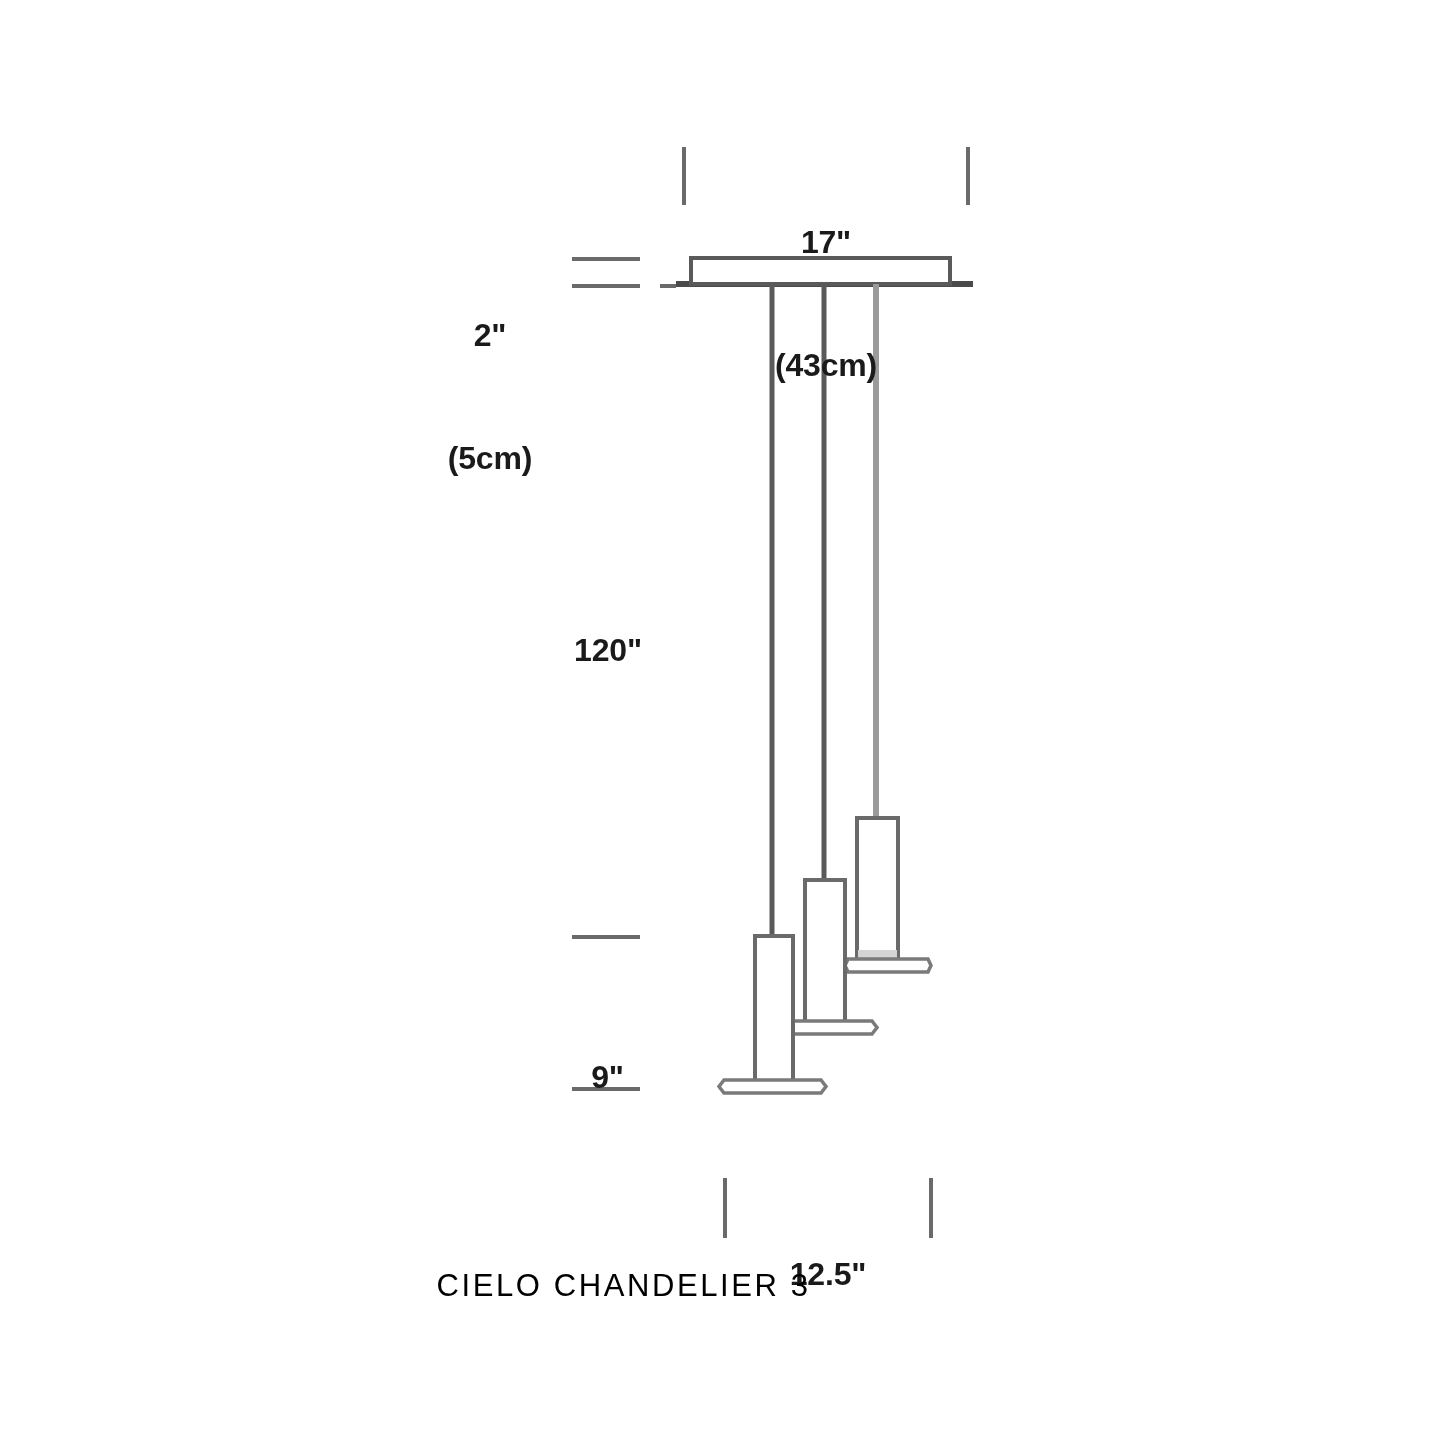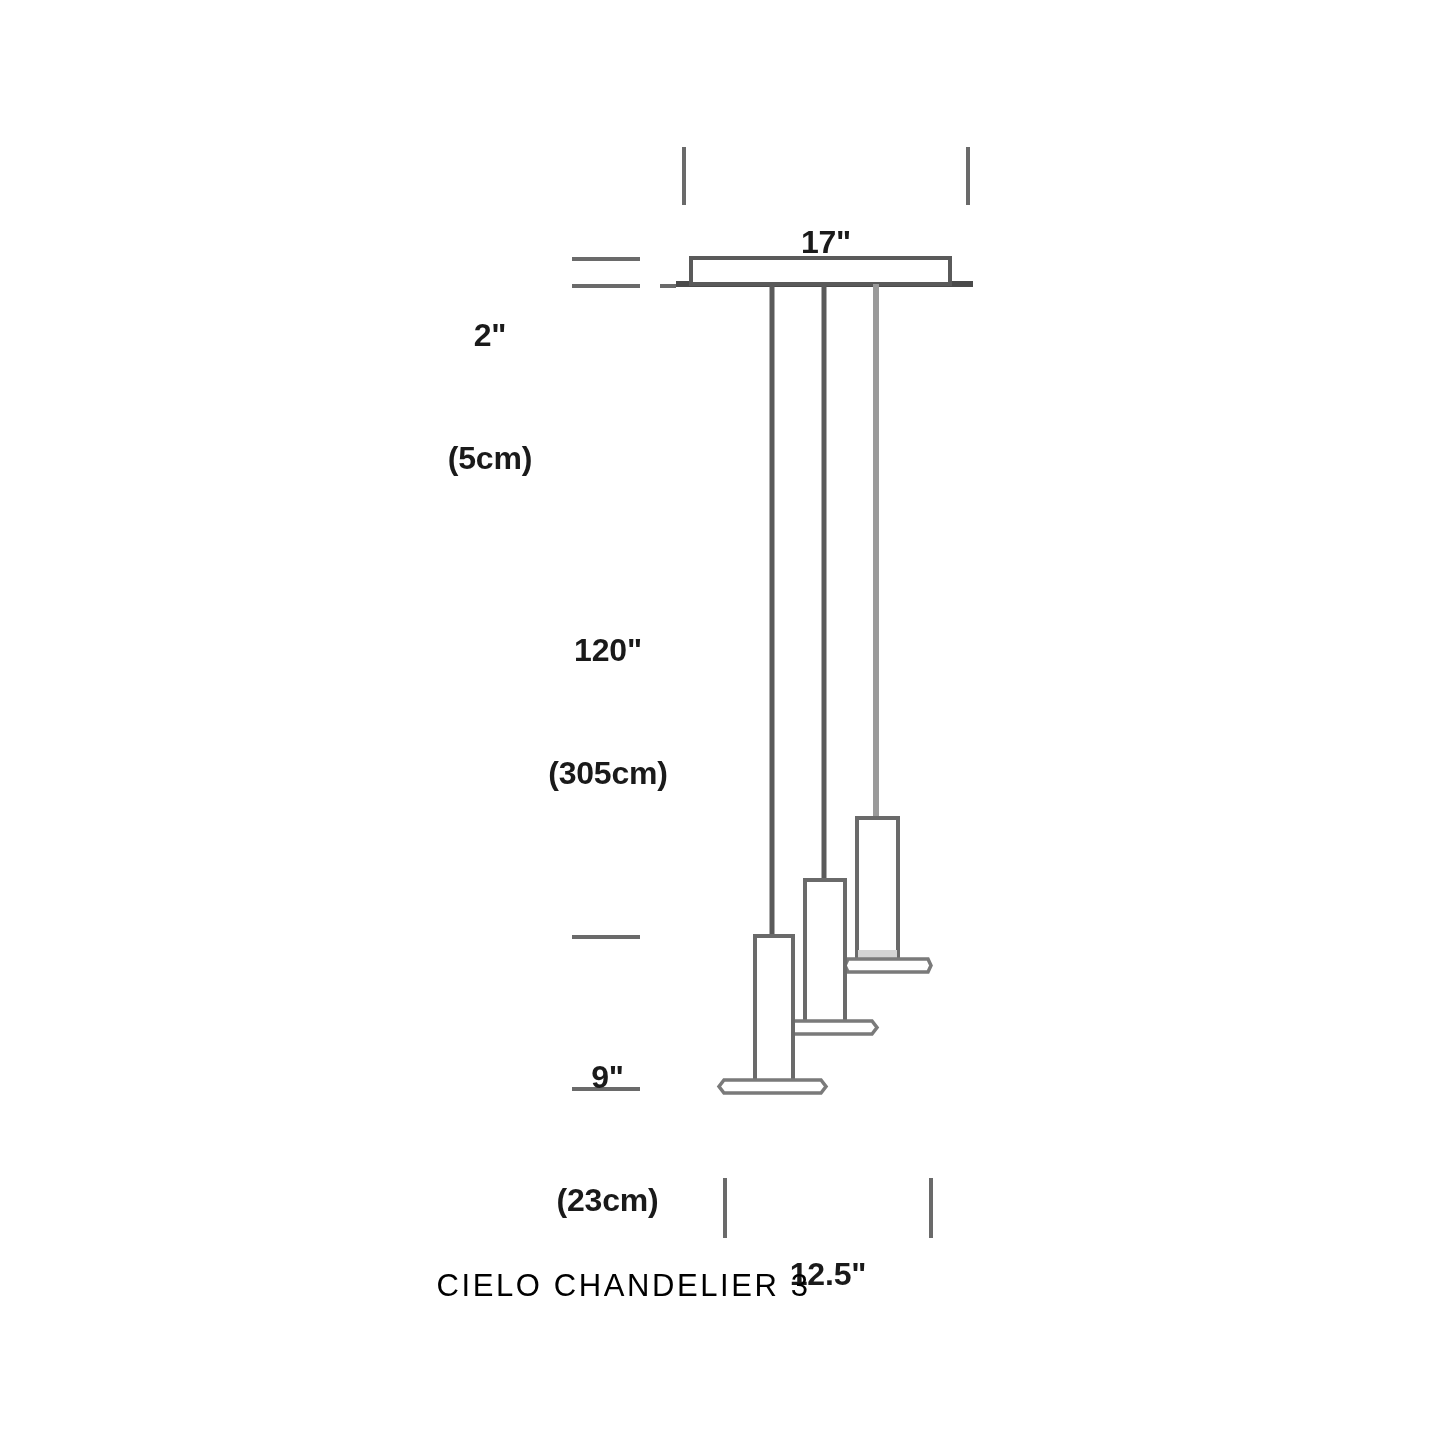--- a/index.html
+++ b/index.html
@@ -130,35 +130,34 @@
 
     <g>
       <line x1="725" y1="1178" x2="725" y2="1238" stroke="#6a6a6a" stroke-width="4"></line>
       <line x1="931" y1="1178" x2="931" y2="1238" stroke="#6a6a6a" stroke-width="4"></line>
     </g>
 
   </svg>
 
   <div class="dim-label" id="label-width-top">
     <span class="ln">17"</span>
+    <span class="ln">(43cm)</span>
   </div>
 
   <div class="dim-label" id="label-canopy-height">
     <span class="ln">2"</span>
     <span class="ln">(5cm)</span>
   </div>
 
   <div class="dim-label" id="label-drop">
     <span class="ln">120"</span>
-    <span class="ln">(305cm)</span>
   </div>
 
   <div class="dim-label" id="label-pendant-height">
     <span class="ln">9"</span>
-    <span class="ln">(23cm)</span>
   </div>
 
   <div class="dim-label" id="label-width-bottom">
     <span class="ln">12.5"</span>
   </div>
 
   <div id="caption">CIELO CHANDELIER 3</div>
 
 </div>
 

